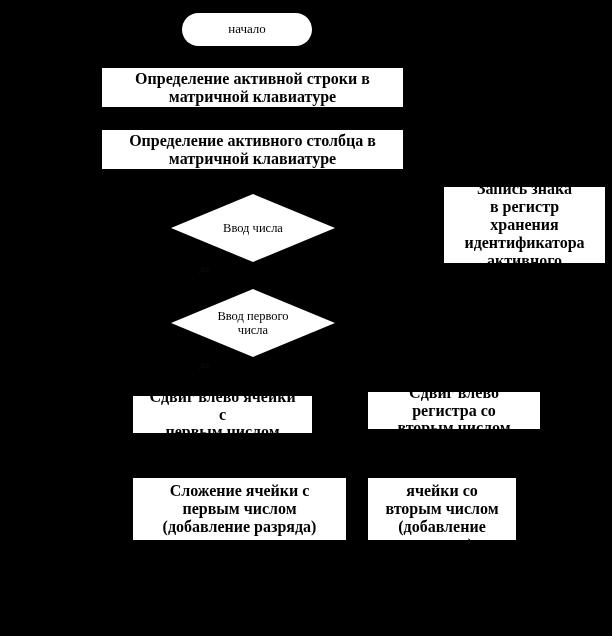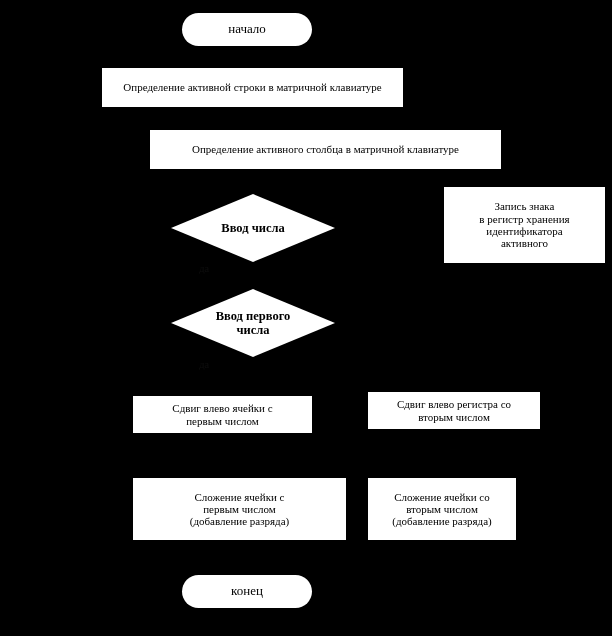--- a/index.html
+++ b/index.html
@@ -24,22 +24,23 @@
     justify-content: center;
     text-align: center;
     box-sizing: border-box;
     line-height: 1.12;
   }
   .terminator {
     border-radius: 999px;
     font-size: 13px;
   }
   .process {
-    font-size: 11px;
+    font-size: 16px;
     padding: 2px 16px;
+    font-weight: bold;
   }
   .decision-wrap {
     position: absolute;
   }
   .decision-shape {
     position: absolute;
     inset: 0;
     background: #ffffff;
     -webkit-clip-path: polygon(50% 0%, 100% 50%, 50% 100%, 0% 50%);
     clip-path: polygon(50% 0%, 100% 50%, 50% 100%, 0% 50%);
@@ -48,21 +49,20 @@
     position: absolute;
     inset: 0;
     display: flex;
     align-items: center;
     justify-content: center;
     text-align: center;
     color: #000000;
     font-size: 12.5px;
     line-height: 1.15;
     pointer-events: none;
-    font-weight: bold;
   }
   .edge-label {
     position: absolute;
     color: #0d0d0d;
     font-size: 11px;
     font-family: "Liberation Serif", "DejaVu Serif", serif;
     white-space: nowrap;
     letter-spacing: -0.3px;
   }
   .multiline {
@@ -75,21 +75,21 @@
 <div id="canvas">
 
   <div class="node terminator" style="left:182px; top:13px; width:130px; height:33px;text-align:center;">
     <span>начало</span>
   </div>
 
   <div class="node process" style="left:102px; top:68px; width:301px; height:39px;">
     <span>Определение активной строки в матричной клавиатуре</span>
   </div>
 
-  <div class="node process" style="left:102px; top:130px; width:351px; height:39px;margin-left:48px;">
+  <div class="node process" style="left:102px; top:130px; width:301px; height:39px;">
     <span>Определение активного столбца в матричной клавиатуре</span>
   </div>
 
   <div class="decision-wrap" style="left:171px; top:194px; width:164px; height:68px;">
     <div class="decision-shape"></div>
     <div class="decision-label multiline">Ввод числа</div>
   </div>
 
   <div class="node process multiline" style="left:444px; top:187px; width:161px; height:76px;">
     <span class="multiline">Запись знака
@@ -123,17 +123,14 @@
 первым числом
 (добавление разряда)</span>
   </div>
 
   <div class="node process multiline" style="left:368px; top:478px; width:148px; height:62px;">
     <span class="multiline">Сложение ячейки со
 вторым числом
 (добавление разряда)</span>
   </div>
 
-  <div class="node terminator" style="left:182px; top:575px; width:130px; height:33px;">
-    <span>конец</span>
-  </div>
 
 </div>
 
 </body></html>

